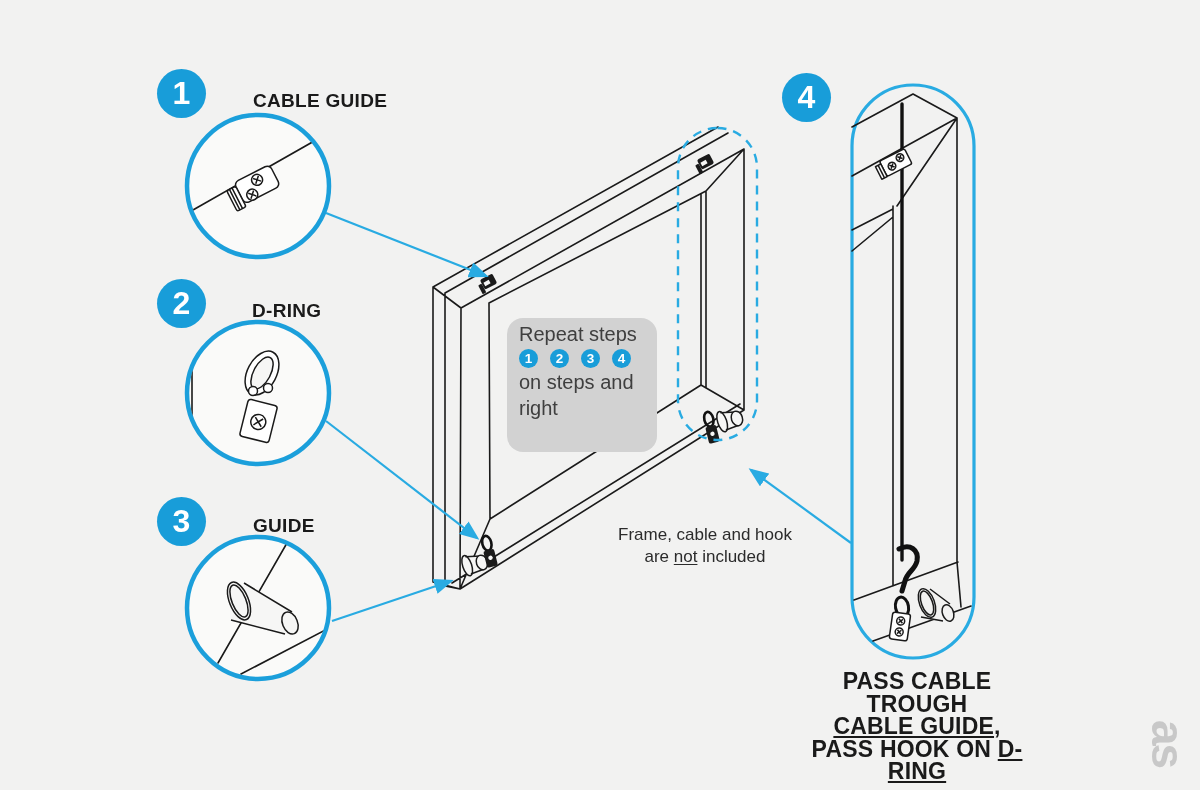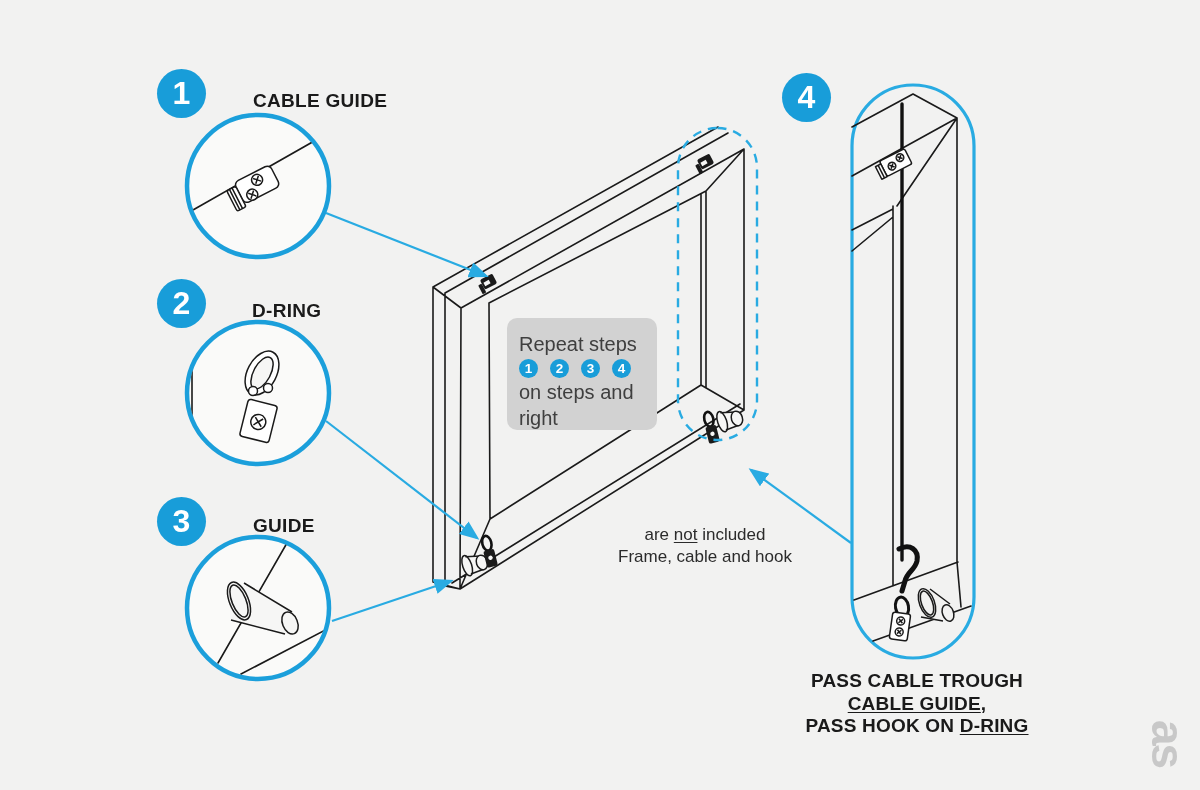--- a/index.html
+++ b/index.html
@@ -19,29 +19,29 @@
   .cable{stroke:#111;stroke-width:3.4;stroke-linecap:round;fill:none}
   .hook{stroke:#111;stroke-width:5;stroke-linecap:round;fill:none}
   .cap{stroke:var(--line-blue);stroke-width:3.2;fill:none}
   .dash{stroke:var(--line-blue);stroke-width:2.4;fill:none;stroke-dasharray:9 7}
   .arrow{stroke:var(--line-blue);stroke-width:2.2;fill:none}
   .ringc{stroke:#1b9fdb;stroke-width:4.5;fill:#fafaf9}
   
   .badge{position:absolute;width:49px;height:49px;border-radius:50%;background:var(--badge-blue);
          color:#fff;font-weight:bold;font-size:32px;display:flex;align-items:center;justify-content:center}
   .label{position:absolute;font-weight:bold;font-size:19px;line-height:20px;color:var(--ink);letter-spacing:.3px;white-space:nowrap}
-  .repeat-box{position:absolute;left:507px;top:318px;width:150px;height:112px;background:var(--panel-gray);
-              border-radius:10px;color:#3f3f3f;font-size:20px;line-height:26px;padding:13px 0 0 12px}
+  .repeat-box{position:absolute;left:507px;top:318px;width:150px;height:134px;background:var(--panel-gray);
+              border-radius:16px;color:#3f3f3f;font-size:20px;line-height:26px;padding:3px 0 0 12px}
   .mini-badges{display:flex;gap:12px;margin:2px 0 1px 0}
   .mini-badge{width:19px;height:19px;border-radius:50%;background:var(--badge-blue);color:#fff;
               font-size:13.5px;font-weight:bold;display:flex;align-items:center;justify-content:center}
   .note{position:absolute;left:615px;top:524px;width:180px;text-align:center;font-size:17px;line-height:22px;color:#2b2b2b}
   .note u,.instruction u{text-underline-offset:2px}
   .instruction{position:absolute;left:792px;top:670px;width:250px;text-align:center;font-weight:bold;
-               font-size:19px;line-height:22.5px;color:var(--ink);letter-spacing:.2px}
+               font-size:23px;line-height:22.5px;color:var(--ink);letter-spacing:.2px}
   .logo{position:absolute;left:1140px;top:724px;width:52px;height:44px;color:var(--logo-gray);
         font-weight:bold;font-size:46px;line-height:40px;letter-spacing:-2px;
         transform:rotate(90deg);transform-origin:50% 50%;user-select:none}
 </style>
 </head>
 <body>
 
 <div class="stage">
 
   <svg class="art" width="1200" height="790" viewBox="0 0 1200 790">
@@ -214,22 +214,22 @@
     <div class="mini-badges">
       <span class="mini-badge">1</span>
       <span class="mini-badge">2</span>
       <span class="mini-badge">3</span>
       <span class="mini-badge">4</span>
     </div>
     <div>on steps and right</div>
   </div>
 
   <div class="note">
+    <div>Frame, cable and hook</div>
     <div><span>are </span><u>not</u><span> included</span></div>
-    <div>Frame, cable and hook</div>
   </div>
 
   <div class="instruction">
     <div>PASS CABLE TROUGH</div>
     <div><u>CABLE GUIDE</u><span>,</span></div>
     <div><span>PASS HOOK ON </span><u>D-RING</u></div>
   </div>
 
   <div class="logo">as</div>
 

